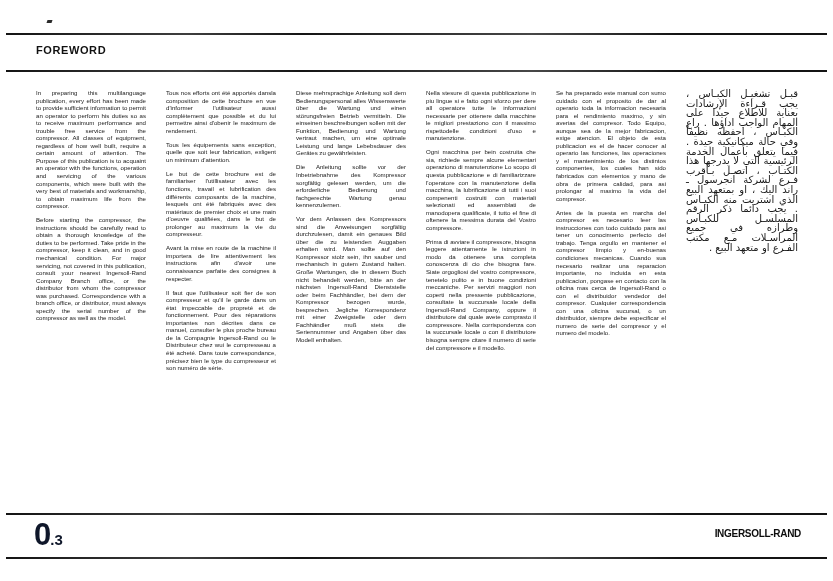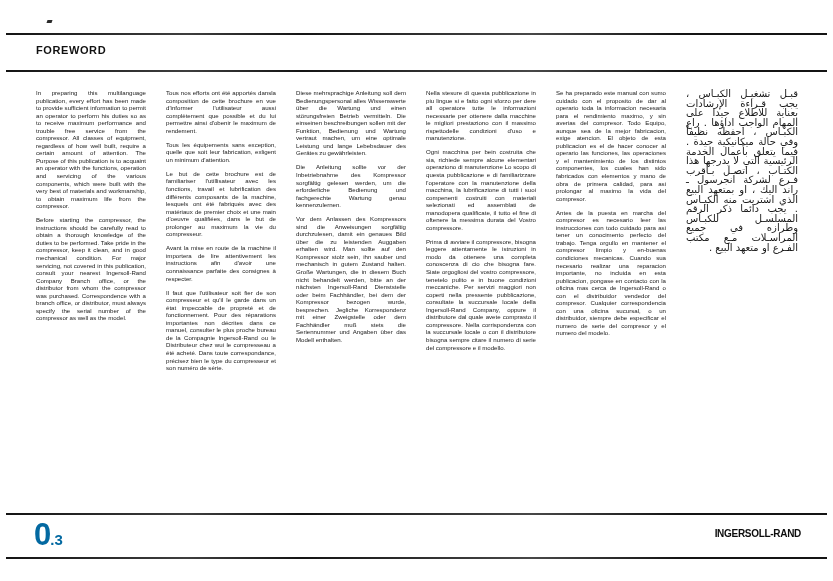--- a/index.html
+++ b/index.html
@@ -96,21 +96,21 @@
     width: 112px;
   }
   .col-ar p { text-align: justify; margin-bottom: 5px; }
 
   
   .page-number {
     position: absolute;
     left: 34px;
     top: 519px;
     font-weight: bold;
-    color: #0369a1;
+    color: #0f172a;
     line-height: 1;
     white-space: nowrap;
   }
   .page-number .pn-major {
     font-size: 31px;
     letter-spacing: -1px;
     vertical-align: baseline;
   }
   .page-number .pn-minor {
     font-size: 15px;

